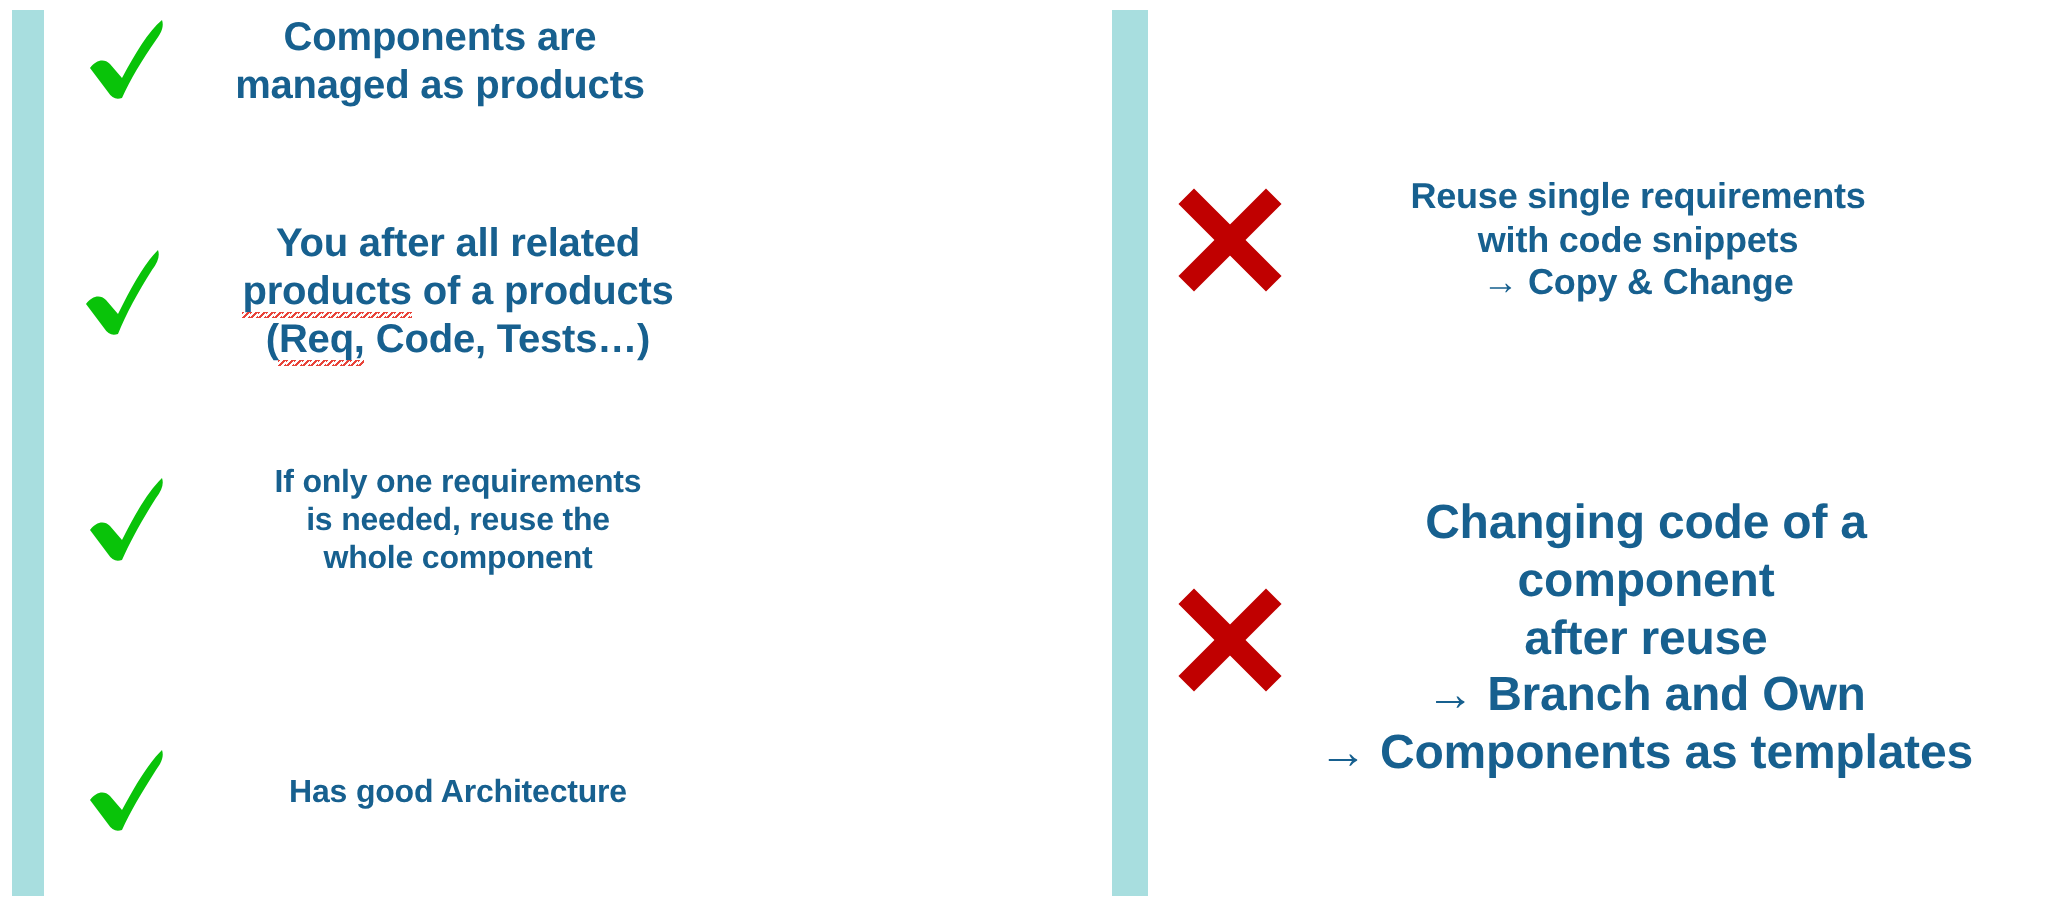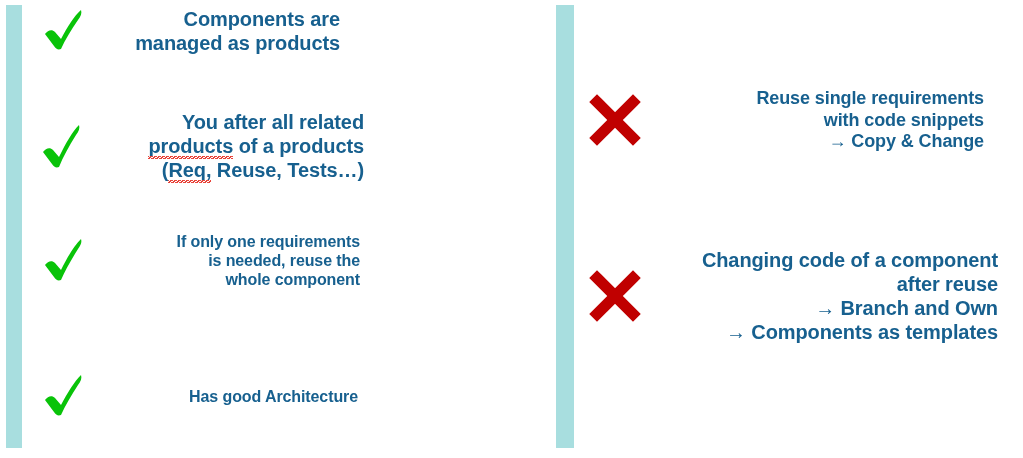--- a/index.html
+++ b/index.html
@@ -39,21 +39,21 @@
 
   .mark {
     flex: 0 0 auto;
     display: block;
     line-height: 0;
   }
 
   .item-text {
     color: #17608f;
     font-weight: bold;
-    text-align: right;
+    text-align: center;
     line-height: 1.2;
     white-space: pre-line;
     letter-spacing: -0.1px;
   }
 
   
   .squiggle {
     position: relative;
     display: inline-block;
   }
@@ -85,21 +85,21 @@
   #item-whole .item-text       { font-size: 16px; width: 262px; margin-left: 12px; }
 
   #item-architecture{ left: 40px;  top: 372px; width: 340px; }
   #item-architecture .item-text{ font-size: 16px; width: 258px; margin-left: 14px; }
 
   
   #item-snippets    { left: 588px; top: 88px;  width: 420px; }
   #item-snippets .item-text    { font-size: 18px; width: 330px; margin-left: 12px; }
 
   #item-branch      { left: 588px; top: 248px; width: 430px; }
-  #item-branch .item-text      { font-size: 20px; width: 350px; margin-left: 6px; }
+  #item-branch .item-text      { font-size: 24px; width: 350px; margin-left: 6px; }
 </style>
 </head>
 <body>
 
 <div class="stage">
 
   <div class="divider-bar left"></div>
   <div class="divider-bar middle"></div>
 
   <div class="item" id="item-products">
@@ -111,21 +111,21 @@
     <span class="item-text">Components are
 managed as products</span>
   </div>
 
   <div class="item" id="item-artifacts">
     <span class="mark">
       <svg width="46" height="52" viewBox="0 0 46 52" aria-hidden="true">
         <path d="M5 32 C8 28, 12 27, 15 30 L21 37 C28 23, 34 12, 41 5 C42 8, 41 11, 38 15 C31 26, 25 37, 21 47 C18 48, 16 47, 14 44 Z" fill="#09c309"></path>
       </svg>
     </span>
-    <span class="item-text"><span>You after all related</span><br><span class="squiggle">products</span><span> of a products</span><br><span>(</span><span class="squiggle">Req,</span><span> Reuse, Tests…)</span></span>
+    <span class="item-text"><span>You after all related</span><br><span class="squiggle">products</span><span> of a products</span><br><span>(</span><span class="squiggle">Req,</span><span> Code, Tests…)</span></span>
   </div>
 
   <div class="item" id="item-whole">
     <span class="mark">
       <svg width="46" height="52" viewBox="0 0 46 52" aria-hidden="true">
         <path d="M5 30 C8 26, 12 25, 15 28 L21 35 C28 21, 34 11, 41 4 C42 7, 41 10, 38 14 C31 25, 25 36, 21 45 C18 46, 16 45, 14 42 Z" fill="#09c309"></path>
       </svg>
     </span>
     <span class="item-text">If only one requirements
 is needed, reuse the

